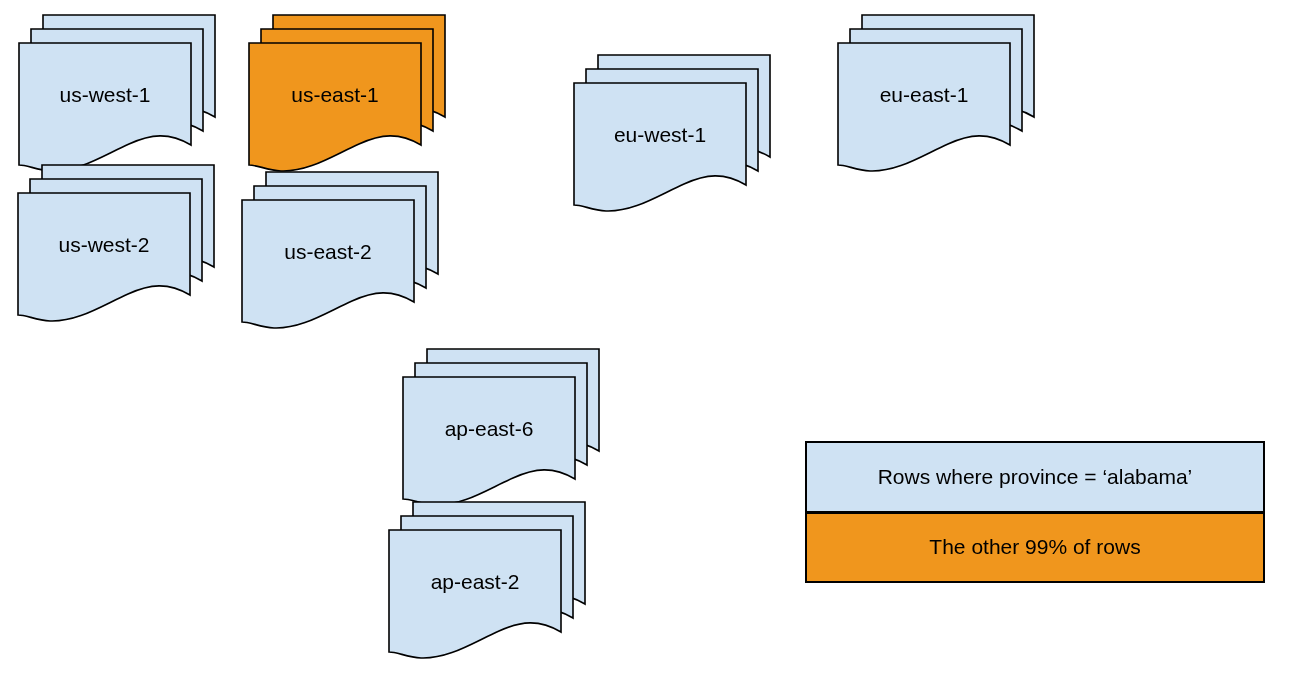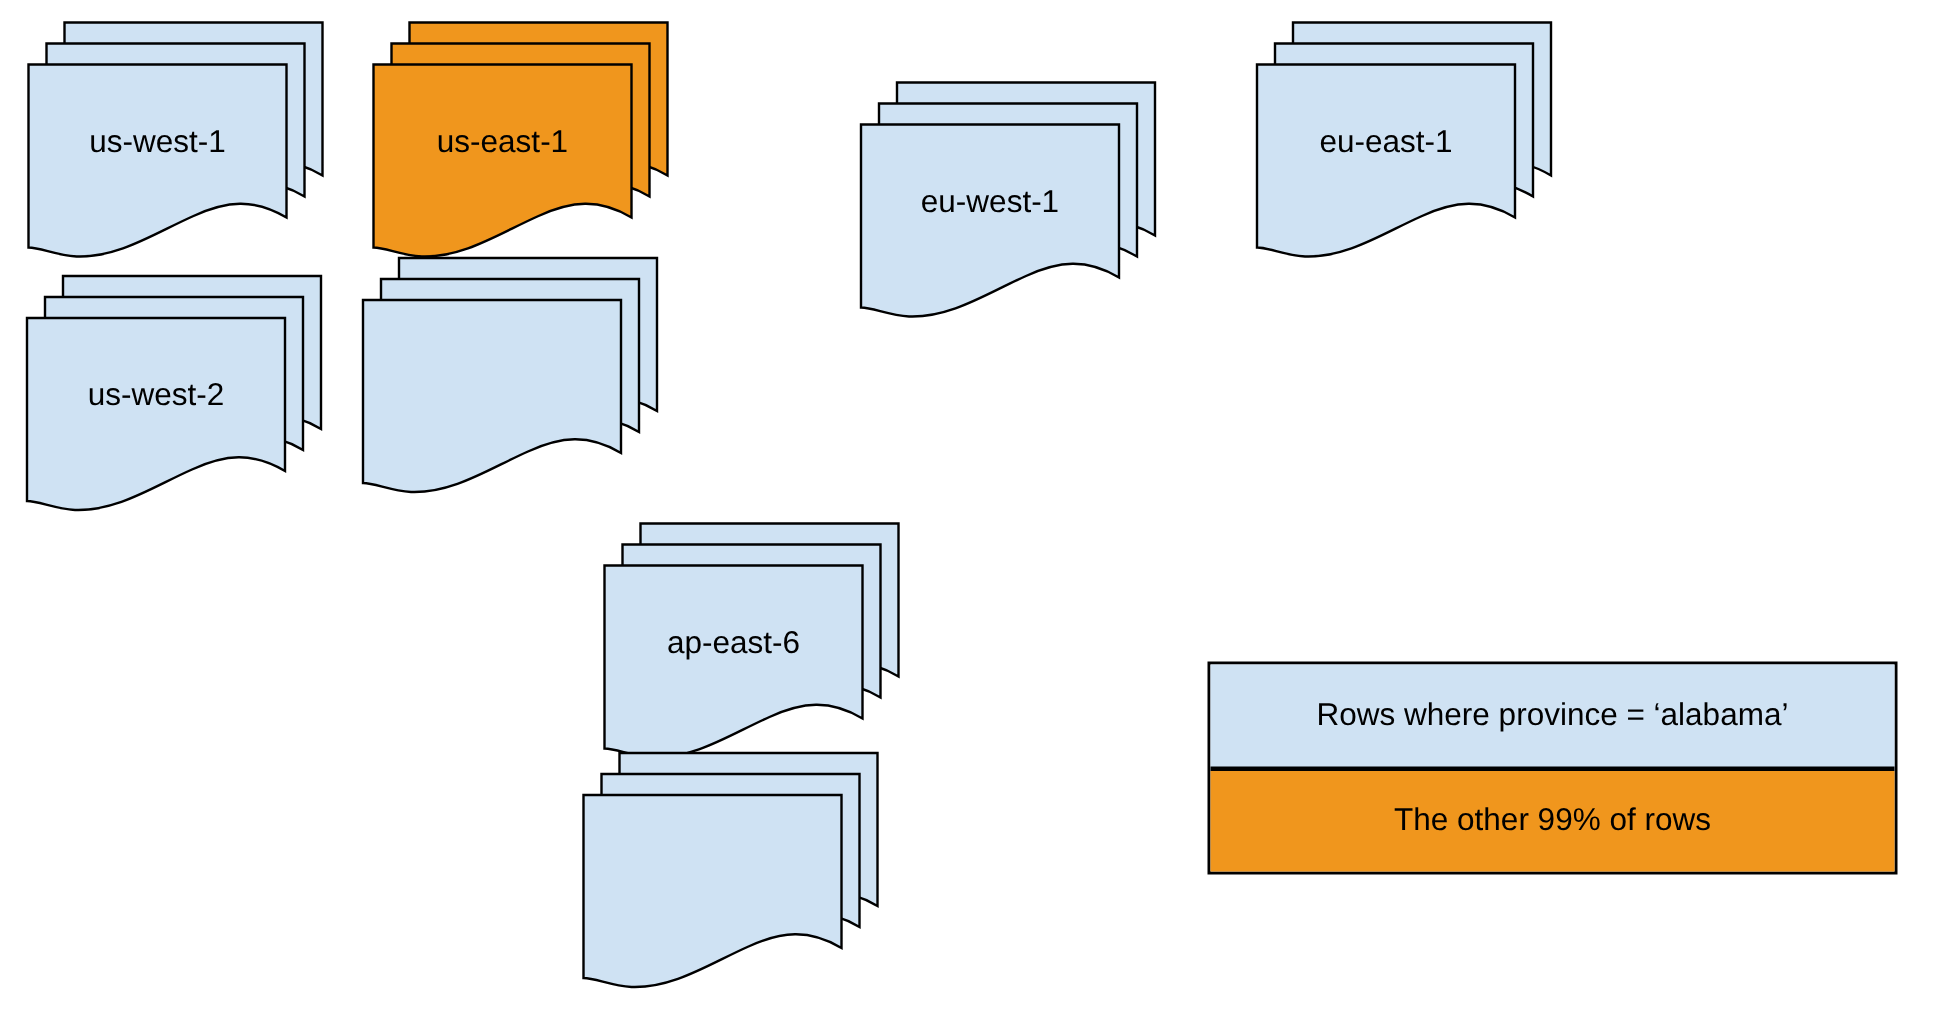--- a/index.html
+++ b/index.html
@@ -112,43 +112,45 @@
     <div class="stack-label">eu-west-1</div>
   </div>
     <div class="doc-stack blue" style="left: 808px; top: 15px; margin-left: 30px;">
     <svg class="stack-svg" viewBox="0 0 196 158" aria-hidden="true">
       <path class="doc" transform="translate(24,0)" d="M0,0 H172 V102 C150,89 132,91 110,101 C85,112 60,129 32,128 C18,127 8,122 0,122 Z"></path>
       <path class="doc" transform="translate(12,14)" d="M0,0 H172 V102 C150,89 132,91 110,101 C85,112 60,129 32,128 C18,127 8,122 0,122 Z"></path>
       <path class="doc" transform="translate(0,28)" d="M0,0 H172 V102 C150,89 132,91 110,101 C85,112 60,129 32,128 C18,127 8,122 0,122 Z"></path>
     </svg>
     <div class="stack-label">eu-east-1</div>
   </div>
-    <div class="doc-stack blue" style="left: 18px; top: 184px;">
+    <div class="doc-stack blue" style="left: 18px; top: 165px;">
     <svg class="stack-svg" viewBox="0 0 196 158" aria-hidden="true">
       <path class="doc" transform="translate(24,0)" d="M0,0 H172 V102 C150,89 132,91 110,101 C85,112 60,129 32,128 C18,127 8,122 0,122 Z"></path>
       <path class="doc" transform="translate(12,14)" d="M0,0 H172 V102 C150,89 132,91 110,101 C85,112 60,129 32,128 C18,127 8,122 0,122 Z"></path>
       <path class="doc" transform="translate(0,28)" d="M0,0 H172 V102 C150,89 132,91 110,101 C85,112 60,129 32,128 C18,127 8,122 0,122 Z"></path>
     </svg>
     <div class="stack-label">us-west-2</div>
   </div>
     <div class="doc-stack blue" style="left: 242px; top: 172px;">
     <svg class="stack-svg" viewBox="0 0 196 158" aria-hidden="true">
       <path class="doc" transform="translate(24,0)" d="M0,0 H172 V102 C150,89 132,91 110,101 C85,112 60,129 32,128 C18,127 8,122 0,122 Z"></path>
       <path class="doc" transform="translate(12,14)" d="M0,0 H172 V102 C150,89 132,91 110,101 C85,112 60,129 32,128 C18,127 8,122 0,122 Z"></path>
       <path class="doc" transform="translate(0,28)" d="M0,0 H172 V102 C150,89 132,91 110,101 C85,112 60,129 32,128 C18,127 8,122 0,122 Z"></path>
     </svg>
+    <div class="stack-label">us-east-2</div>
   </div>
     <div class="doc-stack blue" style="left: 403px; top: 349px;">
     <svg class="stack-svg" viewBox="0 0 196 158" aria-hidden="true">
       <path class="doc" transform="translate(24,0)" d="M0,0 H172 V102 C150,89 132,91 110,101 C85,112 60,129 32,128 C18,127 8,122 0,122 Z"></path>
       <path class="doc" transform="translate(12,14)" d="M0,0 H172 V102 C150,89 132,91 110,101 C85,112 60,129 32,128 C18,127 8,122 0,122 Z"></path>
       <path class="doc" transform="translate(0,28)" d="M0,0 H172 V102 C150,89 132,91 110,101 C85,112 60,129 32,128 C18,127 8,122 0,122 Z"></path>
     </svg>
     <div class="stack-label">ap-east-6</div>
   </div>
     <div class="doc-stack blue" style="left: 389px; top: 502px;">
     <svg class="stack-svg" viewBox="0 0 196 158" aria-hidden="true">
       <path class="doc" transform="translate(24,0)" d="M0,0 H172 V102 C150,89 132,91 110,101 C85,112 60,129 32,128 C18,127 8,122 0,122 Z"></path>
       <path class="doc" transform="translate(12,14)" d="M0,0 H172 V102 C150,89 132,91 110,101 C85,112 60,129 32,128 C18,127 8,122 0,122 Z"></path>
       <path class="doc" transform="translate(0,28)" d="M0,0 H172 V102 C150,89 132,91 110,101 C85,112 60,129 32,128 C18,127 8,122 0,122 Z"></path>
     </svg>
+    <div class="stack-label">ap-east-2</div>
   </div>
   </div>
 
 </body></html>

